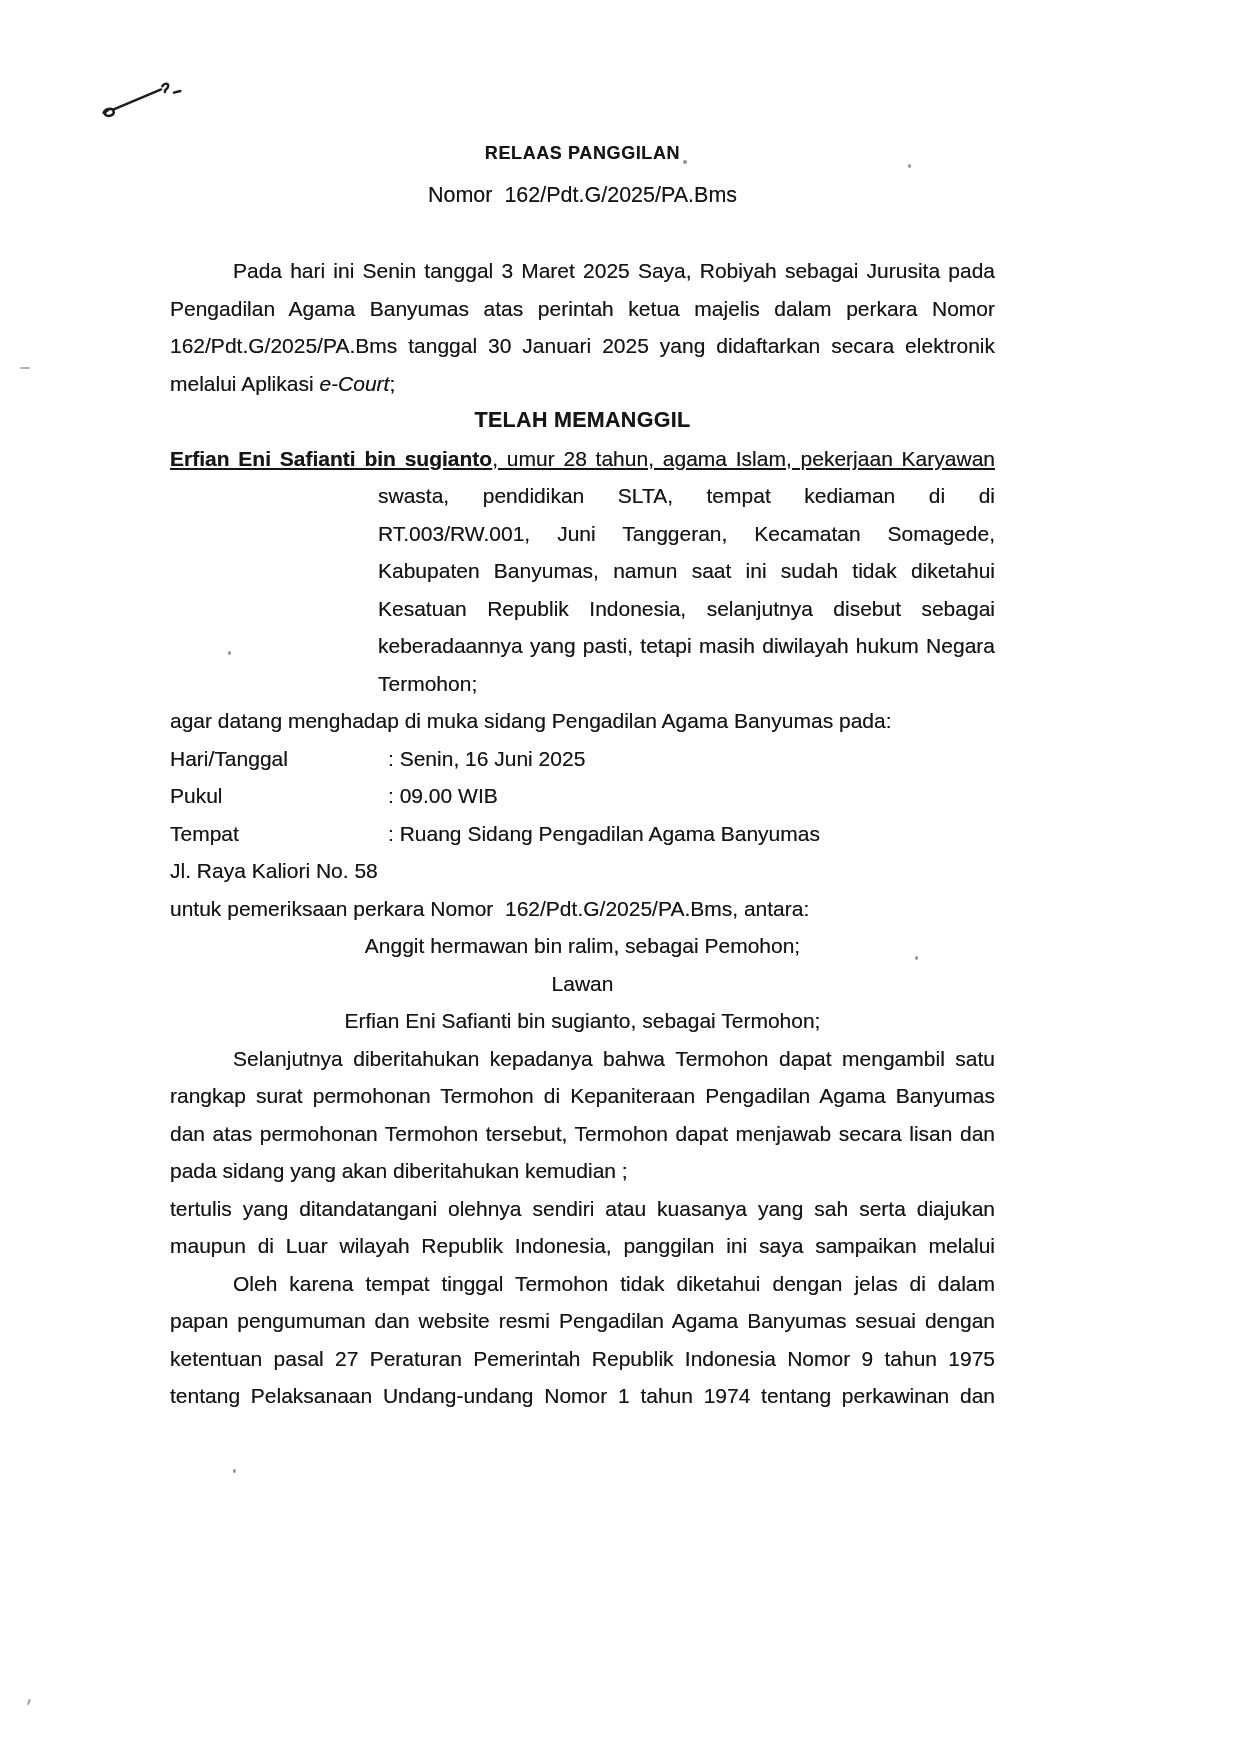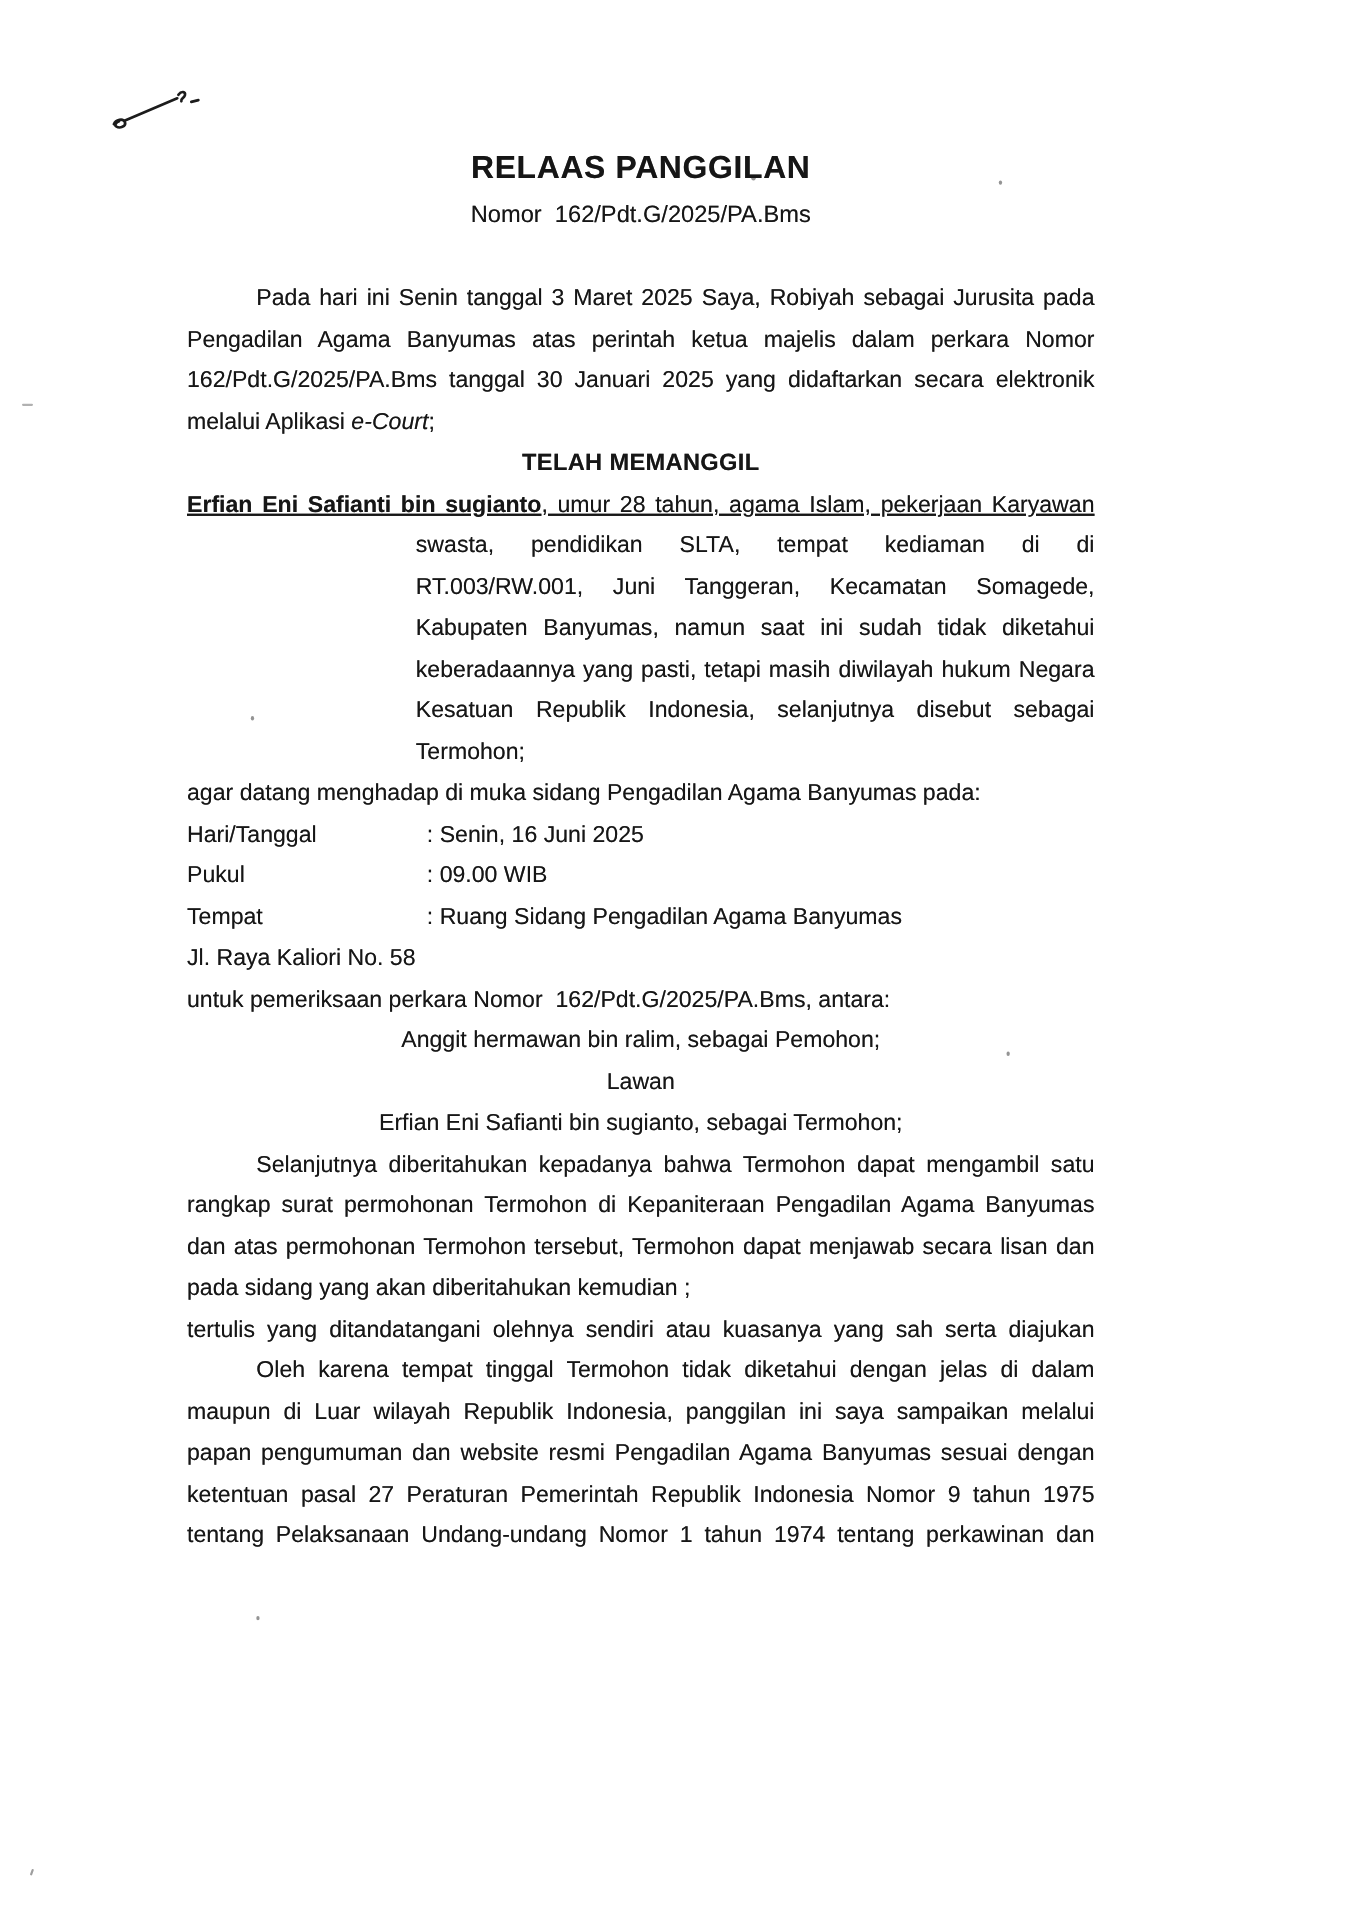--- a/index.html
+++ b/index.html
@@ -15,21 +15,21 @@
     overflow:hidden;
   }
   .content{position:absolute;left:170px;top:0;width:825px;}
   .line{line-height:37.5px;min-height:37.5px;}
   .j{text-align:justify;text-align-last:justify;-moz-text-align-last:justify;text-justify:inter-word;}
   .c{text-align:center;}
   .indent{text-indent:63px;}
   .keep-sp{white-space:pre-wrap;}
   .b{font-weight:bold;}
   .it{font-style:italic;}
-  .title{margin-top:138px;text-align:center;font-weight:bold;font-size:29px;letter-spacing:.6px;line-height:30px;}
+  .title{margin-top:138px;text-align:center;font-weight:bold;font-size:18px;letter-spacing:.6px;line-height:30px;}
   .subtitle{margin-top:12px;text-align:center;font-size:21.5px;line-height:30px;}
   .p1{margin-top:42px;}
   .heading2{font-weight:bold;text-align:center;font-size:21.5px;line-height:37.5px;letter-spacing:.3px;}
   .party-block{padding-left:208px;}
   .party-block .first{text-indent:-208px;text-decoration:underline;}
   .schedule .row{display:flex;line-height:37.5px;}
   .schedule .lbl{width:218px;flex:0 0 218px;}
   .schedule .val{flex:1;}
   .addr{}
   .handwriting{position:absolute;left:95px;top:76px;width:96px;height:46px;}
@@ -75,22 +75,22 @@
       <div class="line"><span>melalui Aplikasi </span><span class="it">e-Court</span><span>;</span></div>
     </div>
 
     <div class="heading2">TELAH MEMANGGIL</div>
 
     <div class="party-block">
       <div class="line j first"><span class="b">Erfian Eni Safianti bin sugianto</span><span>, umur 28 tahun, agama Islam, pekerjaan Karyawan</span></div>
       <div class="line j">swasta, pendidikan SLTA, tempat kediaman di di</div>
       <div class="line j">RT.003/RW.001, Juni Tanggeran, Kecamatan Somagede,</div>
       <div class="line j">Kabupaten Banyumas, namun saat ini sudah tidak diketahui</div>
+      <div class="line j">Kesatuan Republik Indonesia, selanjutnya disebut sebagai</div>
       <div class="line j">keberadaannya yang pasti, tetapi masih diwilayah hukum Negara</div>
-      <div class="line j">Kesatuan Republik Indonesia, selanjutnya disebut sebagai</div>
       <div class="line">Termohon;</div>
     </div>
 
     <div class="line">agar datang menghadap di muka sidang Pengadilan Agama Banyumas pada:</div>
 
     <div class="schedule">
       <div class="row">
         <div class="lbl">Hari/Tanggal</div>
         <div class="val">: Senin, 16 Juni 2025</div>
       </div>
@@ -113,21 +113,21 @@
 
     <div class="para">
       <div class="line j indent">Selanjutnya diberitahukan kepadanya bahwa Termohon dapat mengambil satu</div>
       <div class="line j">rangkap surat permohonan Termohon di Kepaniteraan Pengadilan Agama Banyumas</div>
       <div class="line j">dan atas permohonan Termohon tersebut, Termohon dapat menjawab secara lisan dan</div>
       <div class="line">pada sidang yang akan diberitahukan kemudian ;</div>
       <div class="line j">tertulis yang ditandatangani olehnya sendiri atau kuasanya yang sah serta diajukan</div>
     </div>
 
     <div class="para">
+      <div class="line j">maupun di Luar wilayah Republik Indonesia, panggilan ini saya sampaikan melalui</div>
       <div class="line j indent">Oleh karena tempat tinggal Termohon tidak diketahui dengan jelas di dalam</div>
-      <div class="line j">maupun di Luar wilayah Republik Indonesia, panggilan ini saya sampaikan melalui</div>
       <div class="line j">papan pengumuman dan website resmi Pengadilan Agama Banyumas sesuai dengan</div>
       <div class="line j">ketentuan pasal 27 Peraturan Pemerintah Republik Indonesia Nomor 9 tahun 1975</div>
       <div class="line j">tentang Pelaksanaan Undang-undang Nomor 1 tahun 1974 tentang perkawinan dan</div>
     </div>
 
   </div>
 </div>
 
 </body></html>

